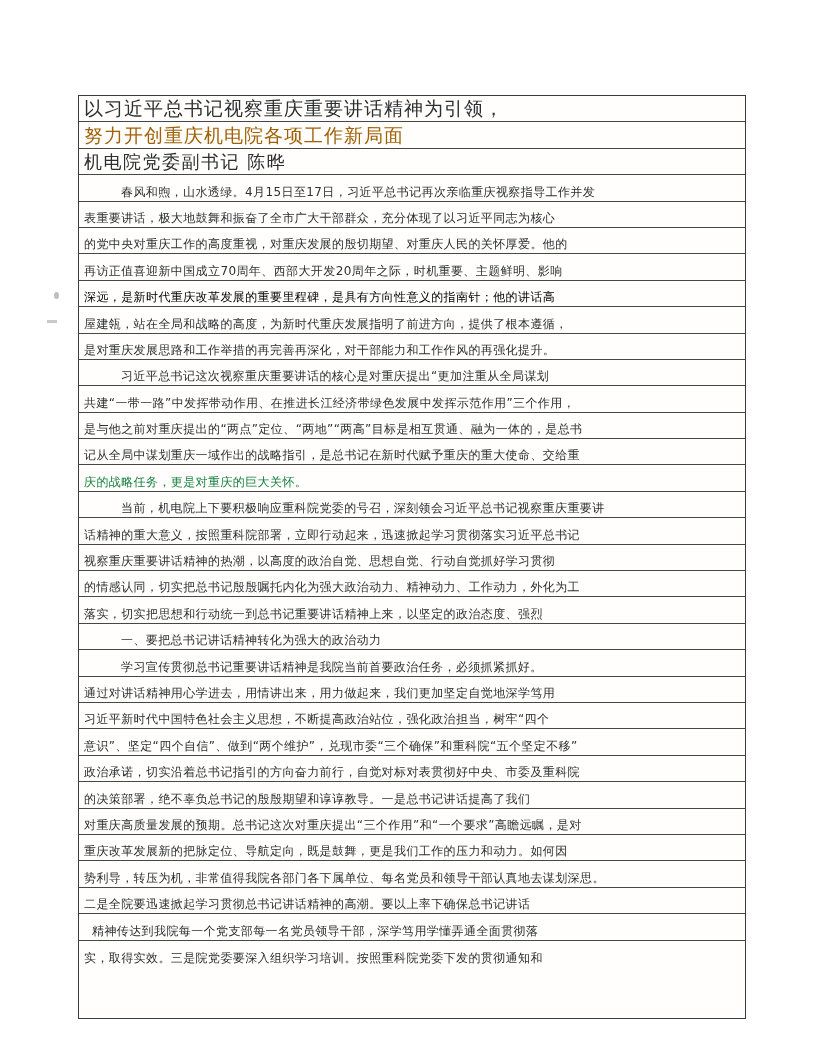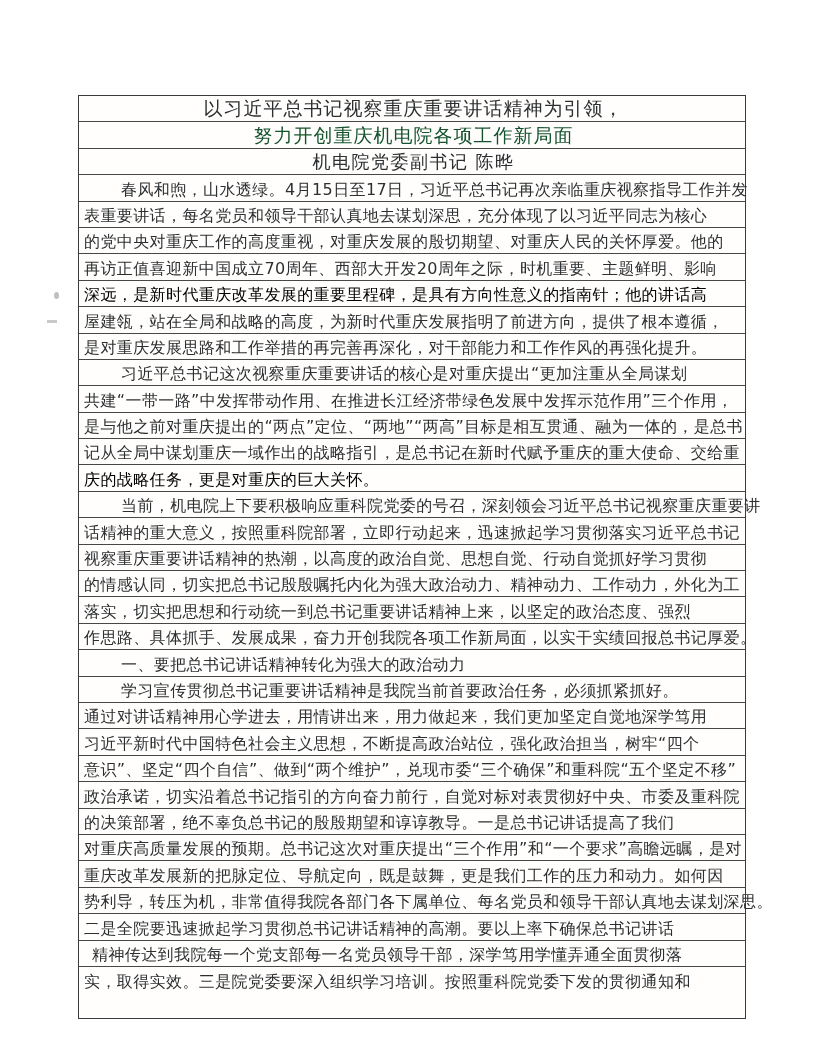--- a/index.html
+++ b/index.html
@@ -24,28 +24,28 @@
     box-sizing:border-box;
     height:26.4px;
     border-bottom:1px solid #474747;
     padding:0 2px 0 5px;
     overflow:visible;
     position:relative;
   }
   .line:last-child{border-bottom:none;}
   .line .t{
     white-space:nowrap;
-    font-size:16px;
+    font-size:12px;
     line-height:1;
     letter-spacing:0.4px;
     color:#2c2f31;
     padding-bottom:3px;
     transform-origin:left bottom;
   }
-  .line.center{justify-content:center;}
+  .line.center{}
   .line.indent{padding-left:42px;}
   .line.role-title-1 .t,
   .line.role-title-2 .t{font-size:19px;letter-spacing:1px;}
   .line.role-byline .t{font-size:18px;letter-spacing:1.5px;}
   .margin-mark-a{
     position:absolute;left:54px;top:292px;
     width:5px;height:7px;border-radius:50%;
     background:#8a8a8a;opacity:.55;
   }
   .margin-mark-b{
@@ -55,30 +55,30 @@
   }
 </style>
 </head>
 <body>
 
 <div class="sheet" id="sheet" style="border-color: rgb(59, 59, 59);">
     <div class="line role-title-1 center" style="border-bottom-color: rgb(71, 71, 71);">
       <span class="t" style="color: rgb(44, 47, 49);">以习近平总书记视察重庆重要讲话精神为引领，</span>
     </div>
     <div class="line role-title-2 center" style="border-bottom-color: rgb(71, 71, 71);">
-      <span class="t" style="color: #14532d;">努力开创重庆机电院各项工作新局面</span>
+      <span class="t" style="color: #a16207;">努力开创重庆机电院各项工作新局面</span>
     </div>
     <div class="line role-byline center" style="border-bottom-color: rgb(71, 71, 71);">
       <span class="t" style="color: rgb(44, 47, 49);">机电院党委副书记 陈晔</span>
     </div>
     <div class="line role-body indent" style="border-bottom-color: rgb(71, 71, 71);">
       <span class="t" style="color: rgb(44, 47, 49);">春风和煦，山水透绿。4月15日至17日，习近平总书记再次亲临重庆视察指导工作并发</span>
     </div>
     <div class="line role-body" style="border-bottom-color: rgb(71, 71, 71);">
-      <span class="t" style="color: rgb(44, 47, 49);">表重要讲话，每名党员和领导干部认真地去谋划深思，充分体现了以习近平同志为核心</span>
+      <span class="t" style="color: rgb(44, 47, 49);">表重要讲话，极大地鼓舞和振奋了全市广大干部群众，充分体现了以习近平同志为核心</span>
     </div>
     <div class="line role-body" style="border-bottom-color: rgb(71, 71, 71);">
       <span class="t" style="color: rgb(44, 47, 49);">的党中央对重庆工作的高度重视，对重庆发展的殷切期望、对重庆人民的关怀厚爱。他的</span>
     </div>
     <div class="line role-body" style="border-bottom-color: rgb(71, 71, 71);">
       <span class="t" style="color: rgb(44, 47, 49);">再访正值喜迎新中国成立70周年、西部大开发20周年之际，时机重要、主题鲜明、影响</span>
     </div>
     <div class="line role-body" style="border-bottom-color: rgb(71, 71, 71);">
       <span class="t" style="color: #000000;">深远，是新时代重庆改革发展的重要里程碑，是具有方向性意义的指南针；他的讲话高</span>
     </div>
@@ -94,39 +94,36 @@
     <div class="line role-body" style="border-bottom-color: rgb(71, 71, 71);">
       <span class="t" style="color: rgb(44, 47, 49);">共建“一带一路”中发挥带动作用、在推进长江经济带绿色发展中发挥示范作用”三个作用，</span>
     </div>
     <div class="line role-body" style="border-bottom-color: rgb(71, 71, 71);">
       <span class="t" style="color: rgb(44, 47, 49);">是与他之前对重庆提出的“两点”定位、“两地”“两高”目标是相互贯通、融为一体的，是总书</span>
     </div>
     <div class="line role-body" style="border-bottom-color: rgb(71, 71, 71);">
       <span class="t" style="color: rgb(44, 47, 49);">记从全局中谋划重庆一域作出的战略指引，是总书记在新时代赋予重庆的重大使命、交给重</span>
     </div>
     <div class="line role-body" style="border-bottom-color: rgb(71, 71, 71);">
-      <span class="t" style="color: #000000;">庆的战略任务，更是对重庆的巨大关怀。</span>
+      <span class="t" style="color: #15803d;">庆的战略任务，更是对重庆的巨大关怀。</span>
     </div>
     <div class="line role-body indent" style="border-bottom-color: rgb(71, 71, 71);">
       <span class="t" style="color: rgb(44, 47, 49);">当前，机电院上下要积极响应重科院党委的号召，深刻领会习近平总书记视察重庆重要讲</span>
     </div>
     <div class="line role-body" style="border-bottom-color: rgb(71, 71, 71);">
       <span class="t" style="color: rgb(44, 47, 49);">话精神的重大意义，按照重科院部署，立即行动起来，迅速掀起学习贯彻落实习近平总书记</span>
     </div>
     <div class="line role-body" style="border-bottom-color: rgb(71, 71, 71);">
       <span class="t" style="color: rgb(44, 47, 49);">视察重庆重要讲话精神的热潮，以高度的政治自觉、思想自觉、行动自觉抓好学习贯彻</span>
     </div>
     <div class="line role-body" style="border-bottom-color: rgb(71, 71, 71);">
       <span class="t" style="color: rgb(44, 47, 49);">的情感认同，切实把总书记殷殷嘱托内化为强大政治动力、精神动力、工作动力，外化为工</span>
     </div>
     <div class="line role-body" style="border-bottom-color: rgb(71, 71, 71);">
       <span class="t" style="color: rgb(44, 47, 49);">落实，切实把思想和行动统一到总书记重要讲话精神上来，以坚定的政治态度、强烈</span>
-    </div>
-    <div class="line role-body" style="border-bottom-color: rgb(71, 71, 71);">
-      <span class="t" style="color: rgb(44, 47, 49);">作思路、具体抓手、发展成果，奋力开创我院各项工作新局面，以实干实绩回报总书记厚爱。</span>
     </div>
     <div class="line role-heading indent" style="border-bottom-color: rgb(71, 71, 71);">
       <span class="t" style="color: rgb(44, 47, 49);">一、要把总书记讲话精神转化为强大的政治动力</span>
     </div>
     <div class="line role-body indent" style="border-bottom-color: rgb(71, 71, 71);">
       <span class="t" style="color: rgb(44, 47, 49);">学习宣传贯彻总书记重要讲话精神是我院当前首要政治任务，必须抓紧抓好。</span>
     </div>
     <div class="line role-body" style="border-bottom-color: rgb(71, 71, 71);">
       <span class="t" style="color: rgb(44, 47, 49);">通过对讲话精神用心学进去，用情讲出来，用力做起来，我们更加坚定自觉地深学笃用</span>
     </div>

